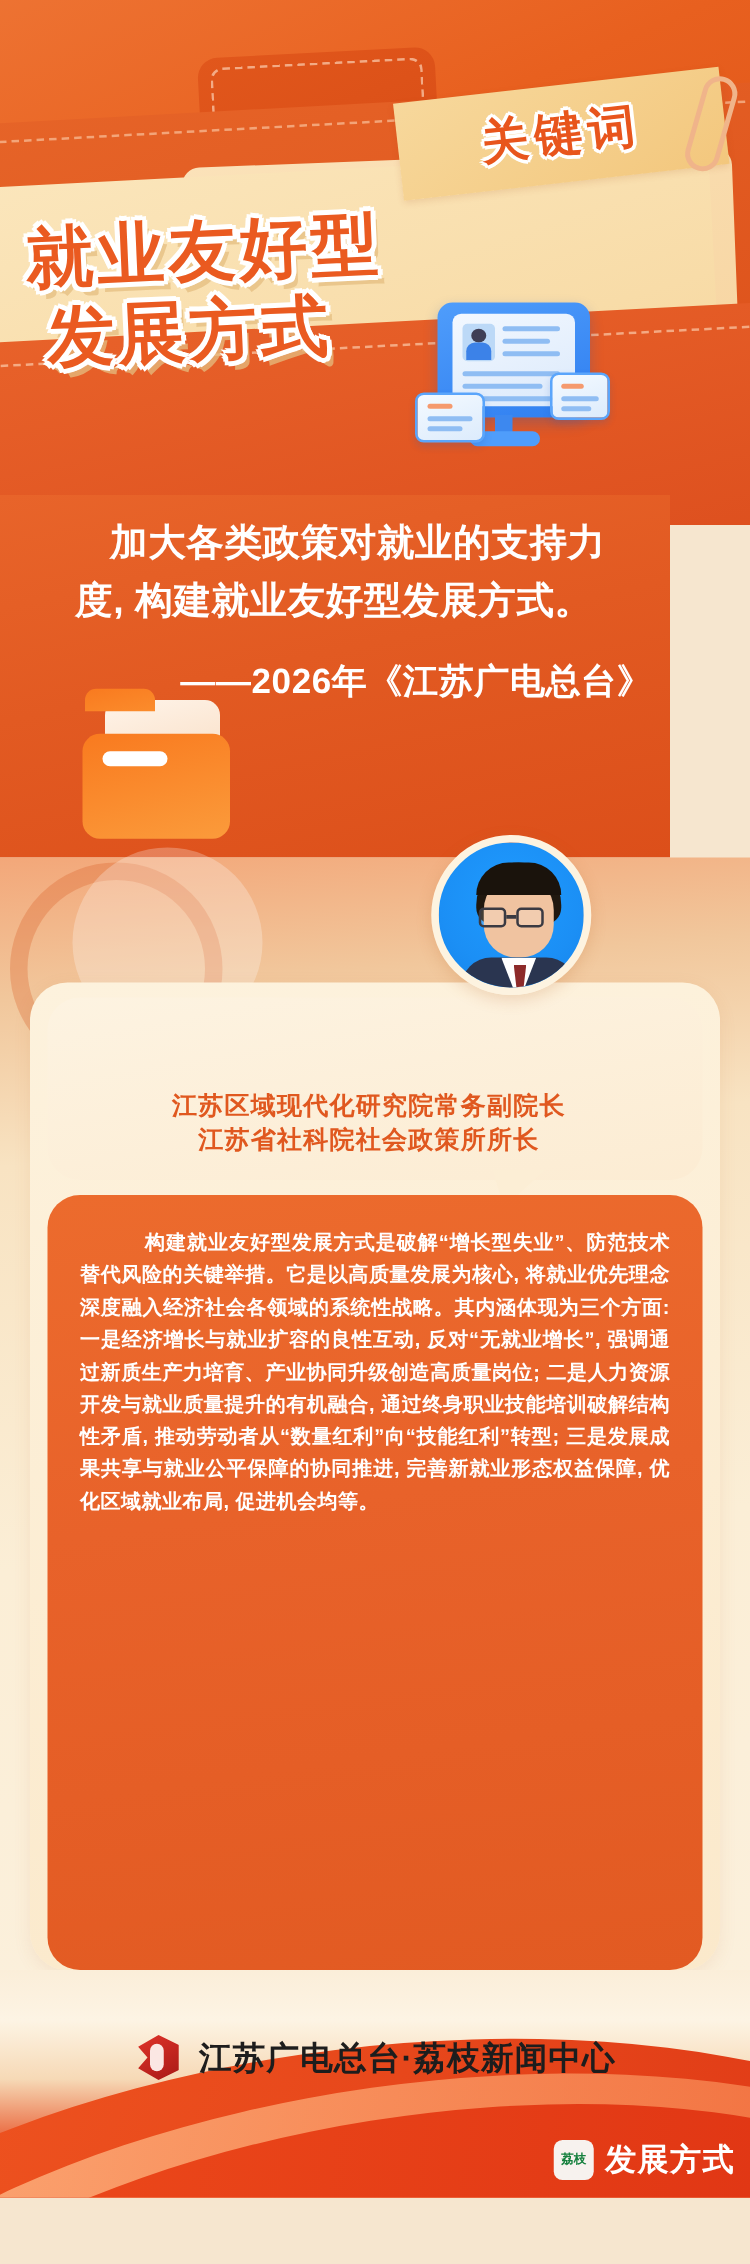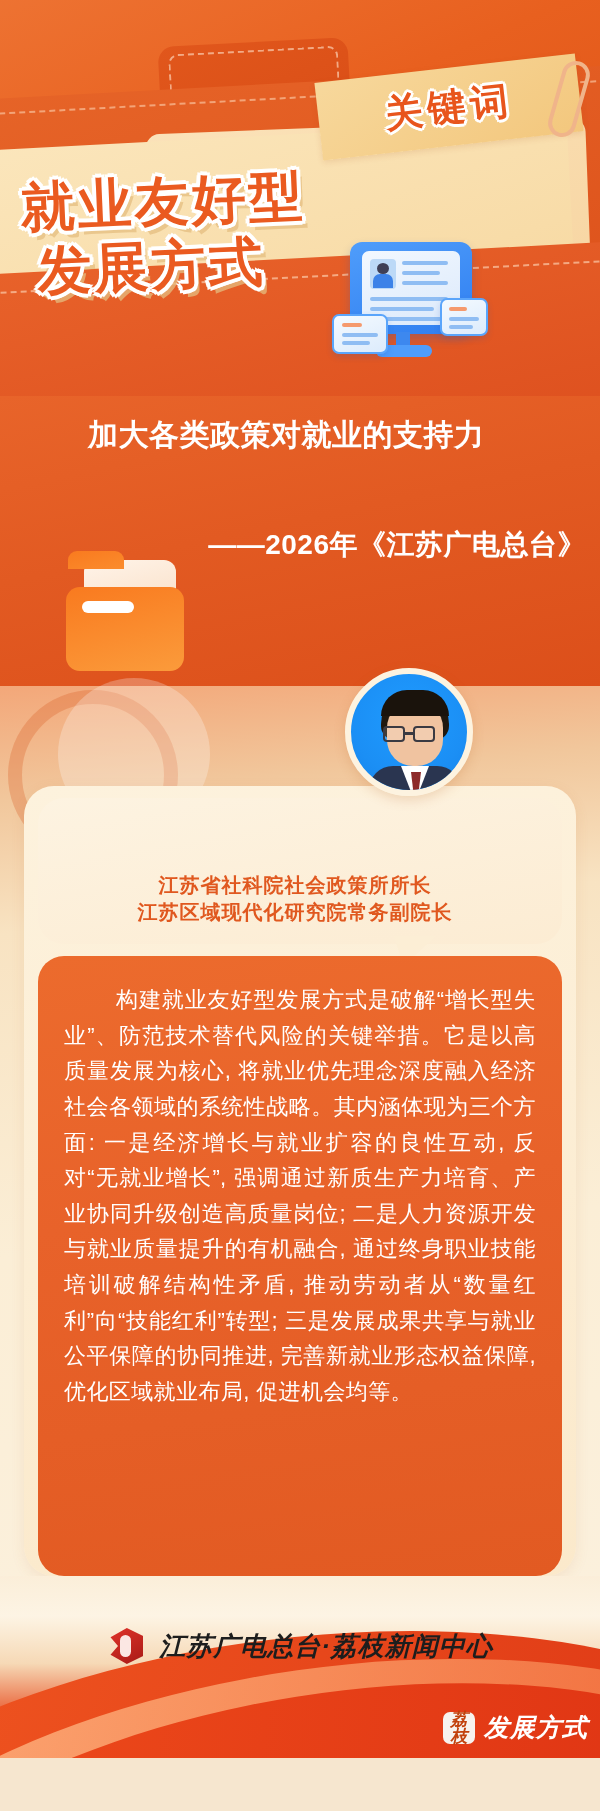--- a/index.html
+++ b/index.html
@@ -103,21 +103,21 @@
   .res-base{ position:absolute;left:44px;top:103px;width:56px;height:12px;border-radius:6px;background:#4f9dfb; }
   .chip{ position:absolute;border-radius:7px;background:linear-gradient(160deg,#f4faff,#dcebfc);
     box-shadow:0 3px 6px rgba(40,90,180,.2);border:2px solid #5aa5fb; }
   .chip.c1{ left:0;top:72px;width:56px;height:40px; }
   .chip.c2{ left:108px;top:56px;width:48px;height:38px; }
   .chip-b{ position:absolute;height:4px;border-radius:2px;background:#8fbdf3; }
   .chip-b.acc{ background:#f59a6e; }
 
   
   .quote-band{
-    position:absolute;left:0;top:396px;width:600px;height:290px;
+    position:absolute;left:0;top:396px;width:536px;height:290px;
     background:linear-gradient(168deg,#e8642a 0%,#e25a22 45%,#dc4f1a 100%);
   }
   .quote{
     position:absolute;left:60px;top:16px;width:488px;
     color:#fff;font-size:30px;font-weight:bold;line-height:1.52;letter-spacing:.5px;
   }
   .quote .q1{ text-indent:28px; }
   .source{
     position:absolute;right:14px;top:130px;width:470px;text-align:right;
     color:#fff;font-size:28px;font-weight:bold;letter-spacing:.5px;
@@ -184,29 +184,28 @@
     font-size:20px;font-weight:bold;color:#e0581f;letter-spacing:1px;line-height:1.34;
   }
 
   
   .body-card{
     position:absolute;left:38px;top:956px;width:524px;height:620px;
     background:linear-gradient(172deg,#ec6b2d 0%,#e8622a 40%,#e25a22 100%);
     border-radius:26px;padding:26px 26px 20px 26px;
   }
   .body-text{
-    color:#fff;font-size:22px;font-weight:normal;line-height:1.62;letter-spacing:.4px;
+    color:#fff;font-size:16px;font-weight:bold;line-height:1.62;letter-spacing:.4px;
     text-indent:52px;text-align:justify;
   }
 
   
   .footer{
     position:absolute;left:0;top:1576px;width:600px;height:182px;overflow:hidden;
     background:linear-gradient(180deg,#fbeed9 0%,#fdf4e4 22%,#f6d9b6 48%,#e8552a 78%,#d93a18 100%);
-    font-style:italic;
   }
   .sw{ position:absolute;border-radius:50%; }
   .sw1{ left:-260px;top:62px;width:1120px;height:520px;
     background:linear-gradient(120deg,#f25a22,#d92f12);transform:rotate(-7deg); }
   .sw2{ left:-200px;top:92px;width:1060px;height:470px;
     background:linear-gradient(110deg,rgba(255,190,140,.85),rgba(250,120,60,.55));transform:rotate(-8deg); }
   .sw3{ left:-160px;top:118px;width:980px;height:430px;
     background:linear-gradient(105deg,#ef4e1c,#dc2f12);transform:rotate(-9deg); }
   .sw4{ left:-300px;top:150px;width:1180px;height:420px;
     background:linear-gradient(100deg,rgba(255,215,175,.6),rgba(255,140,80,.25));transform:rotate(-6deg); }
@@ -216,21 +215,21 @@
     content:"";position:absolute;left:2px;top:2px;width:34px;height:36px;
     background:linear-gradient(150deg,#e0332a,#a81a16);
     clip-path:polygon(52% 0,100% 22%,100% 78%,52% 100%,4% 74%,26% 50%,4% 26%);
   }
   .logo-mark:after{
     content:"";position:absolute;left:13px;top:9px;width:11px;height:22px;border-radius:6px;background:#fbe7e3;
   }
   .logo-text{ font-size:26px;font-weight:bold;color:#1d1d1d;letter-spacing:1px; }
   .wm{ position:absolute;right:12px;bottom:14px;display:flex;align-items:center;gap:9px; }
   .wm-badge{ width:32px;height:32px;border-radius:7px;background:#f7f2ee;display:flex;align-items:center;justify-content:center;
-    font-size:17px;font-weight:bold;color:#c2410c;line-height:1;text-align:center; }
+    font-size:10px;font-weight:bold;color:#15803d;line-height:1;text-align:center; }
   .wm-text{ font-size:25px;font-weight:bold;color:#fff;letter-spacing:1px; }
 </style>
 </head>
 <body>
 
 <div class="poster">
 
   <div class="top-wrap">
     <div class="folder-tab"></div>
     <div class="folder-back"></div>
@@ -271,42 +270,43 @@
         <div class="chip-b acc" style="left:7px;top:7px;width:18px;"></div>
         <div class="chip-b" style="left:7px;top:17px;width:30px;"></div>
         <div class="chip-b" style="left:7px;top:25px;width:24px;"></div>
       </div>
     </div>
   </div>
 
   <div class="quote-band">
     <div class="quote">
       <div class="q1">加大各类政策对就业的支持力</div>
+      <div>度, 构建就业友好型发展方式。</div>
     </div>
     <div class="source">——2026年《江苏广电总台》</div>
   </div>
 
   <div class="mid-bg"></div>
   <div class="ring-deco"></div>
   <div class="halo"></div>
 
   <div class="folder-icon">
     <div class="fi-back"></div>
     <div class="fi-tab"></div>
     <div class="fi-front">
       <div class="fi-slot"></div>
     </div>
   </div>
 
   <div class="card-cream"></div>
 
   <div class="bubble">
     <div class="expert-title">
+      <div>江苏区域现代化研究院常务副院长</div>
       <div>江苏省社科院社会政策所所长</div>
-      <div>江苏区域现代化研究院常务副院长</div>
     </div>
   </div>
 
   <div class="avatar">
     <div class="av-hair"></div>
     <div class="av-face"></div>
     <div class="av-hairtop"></div>
     <div class="av-gl l"></div>
     <div class="av-gl r"></div>
     <div class="av-gbr"></div>

